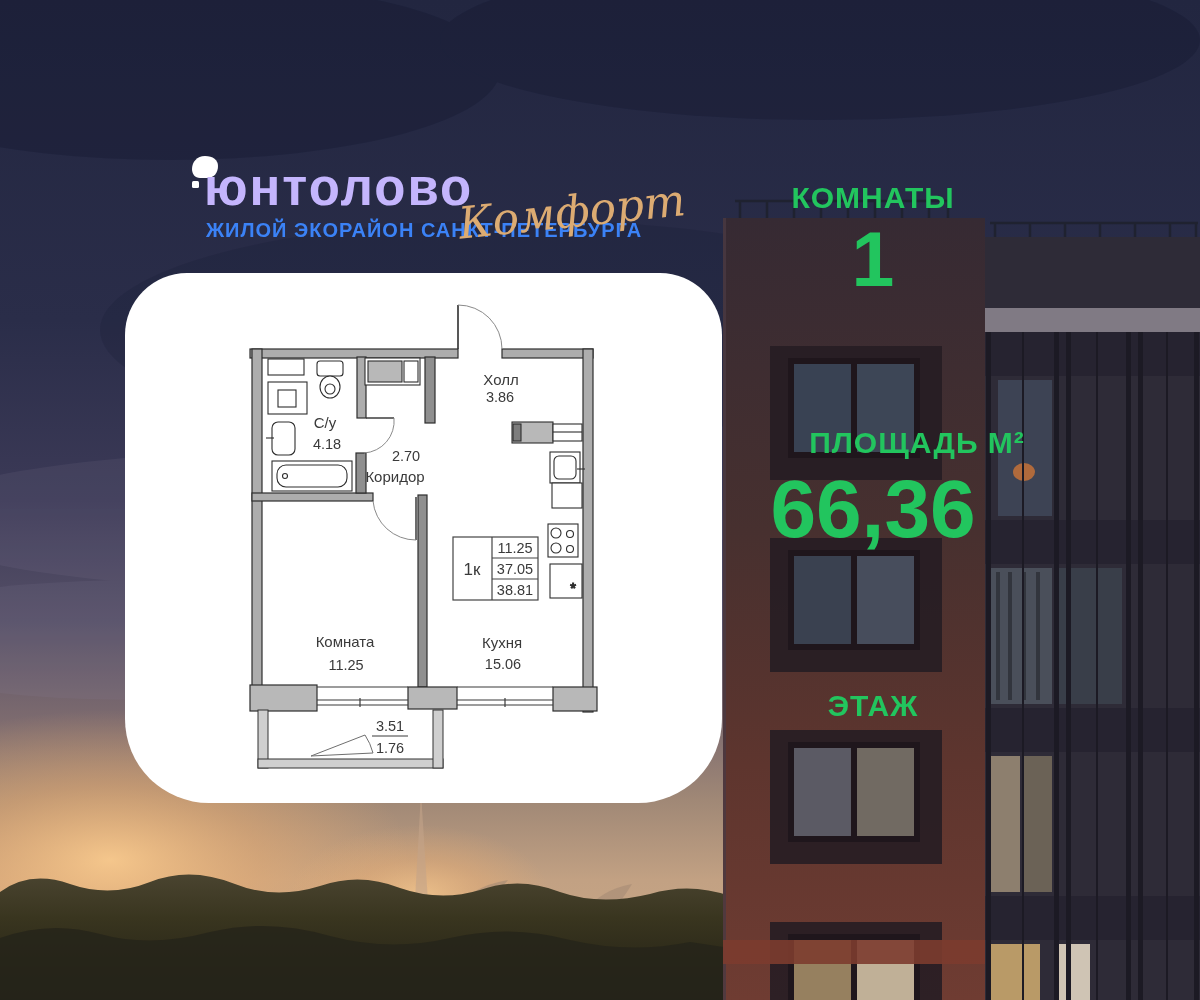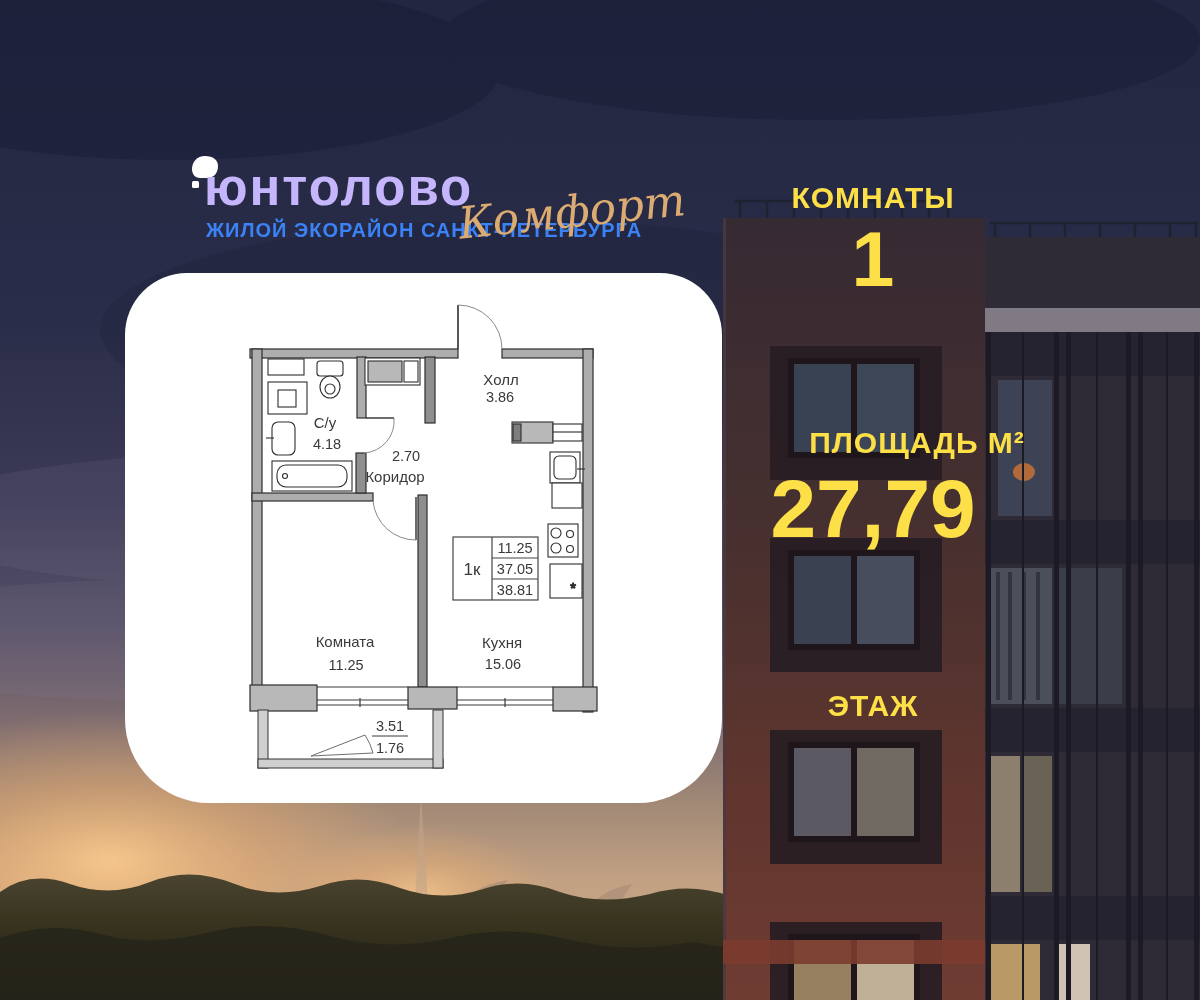--- a/index.html
+++ b/index.html
@@ -17,21 +17,21 @@
   .tbl-val{font-size:14.5px;}
   
   .logo-title{position:absolute;left:204px;top:162px;color:#c4b5fd;
               font-size:51px;font-weight:700;letter-spacing:2px;line-height:1;}
   .logo-subtitle{position:absolute;left:206px;top:219px;color:#3b82f6;
               font-size:20px;font-weight:700;letter-spacing:1px;}
   .logo-collection{position:absolute;left:458px;top:186px;color:#dcab72;
               font-family:"DejaVu Serif",serif;font-style:italic;
               font-size:44px;transform:rotate(-6deg);}
   
-  .stat{position:absolute;left:723px;width:300px;text-align:center;color:#fde047;}
+  .stat{position:absolute;left:723px;width:300px;text-align:center;color:#22c55e;}
   .stat-label{font-weight:700;font-size:30px;letter-spacing:1px;}
   .stat-value-lg{font-weight:700;font-size:77px;line-height:1;}
   .stat-value-xl{font-weight:700;font-size:82px;line-height:1;}
 </style>
 </head>
 <body>
 
 <div class="stage">
 
   <svg class="scenery" width="1200" height="1000" viewBox="0 0 1200 1000">
@@ -169,21 +169,21 @@
     </svg>
     <div class="logo-title">юнтолово</div>
     <div class="logo-subtitle">ЖИЛОЙ ЭКОРАЙОН САНКТ-ПЕТЕРБУРГА</div>
     <div class="logo-collection">Комфорт</div>
   </div>
 
   <div class="stat stat-label" style="top:181px;">КОМНАТЫ</div>
   <div class="stat stat-value-lg" style="top:221px;">1</div>
 
   <div class="stat stat-label" style="top:426px;padding-left:44px;">ПЛОЩАДЬ М²</div>
-  <div class="stat stat-value-xl" style="top:468px;">27,79</div>
+  <div class="stat stat-value-xl" style="top:468px;">66,36</div>
 
   <div class="stat stat-label" style="top:689px;">ЭТАЖ</div>
 
   <div class="card">
     <svg class="plan-svg" width="597" height="530" viewBox="0 0 597 530">
 
       <g fill="#adadad" stroke="#2e2e2e" stroke-width="1.2">
         <rect x="125" y="76" width="208" height="9"></rect>
         <rect x="377" y="76" width="91" height="9"></rect>
         <rect x="127" y="76" width="10" height="338"></rect>

